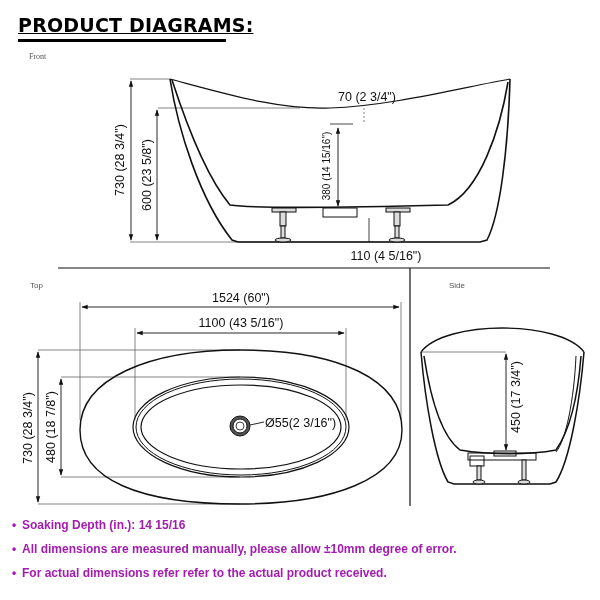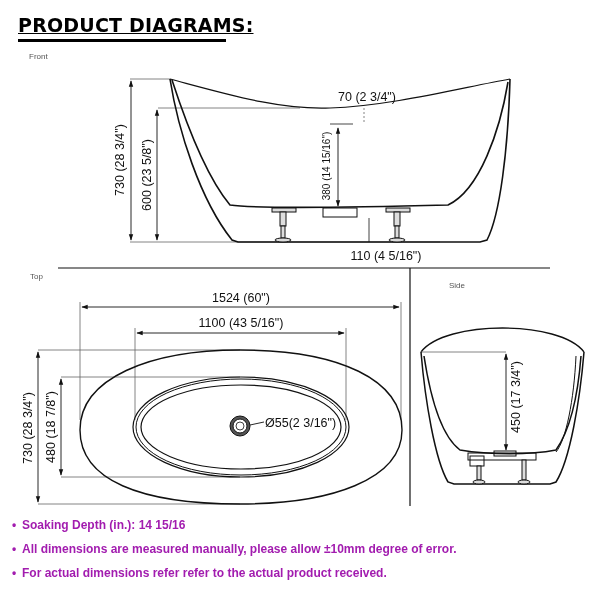--- a/index.html
+++ b/index.html
@@ -12,22 +12,22 @@
   .notes { position: absolute; left: 12px; top: 518px; font-family: "Liberation Sans", sans-serif; font-weight: bold; font-size: 12px; color: #a21caf; }
   .note { height: 24px; line-height: 14px; }
   .bullet { display: inline-block; width: 10px; }
 </style>
 </head>
 <body>
 
 <div class="title">PRODUCT DIAGRAMS:</div>
 <div class="title-underline"></div>
 
-<div class="view-label" style="left:29px; top:52px;">Front</div>
-<div class="view-label" style="left:30px; top:272px;">Top</div>
+<div class="view-label" style="left:29px; top:52px;font-family:Liberation Serif, serif;">Front</div>
+<div class="view-label" style="left:30px; top:281px;">Top</div>
 <div class="view-label" style="left:418px; top:281px;margin-left:31px;">Side</div>
 
 <svg class="diagram" width="600" height="600" viewBox="0 0 600 600">
   <defs>
     <marker id="arr" viewBox="0 0 10 10" refX="9" refY="5" markerWidth="7" markerHeight="7" orient="auto-start-reverse">
       <path d="M0,1.5 L10,5 L0,8.5 z" fill="#111"></path>
     </marker>
   </defs>
 
   <g>

